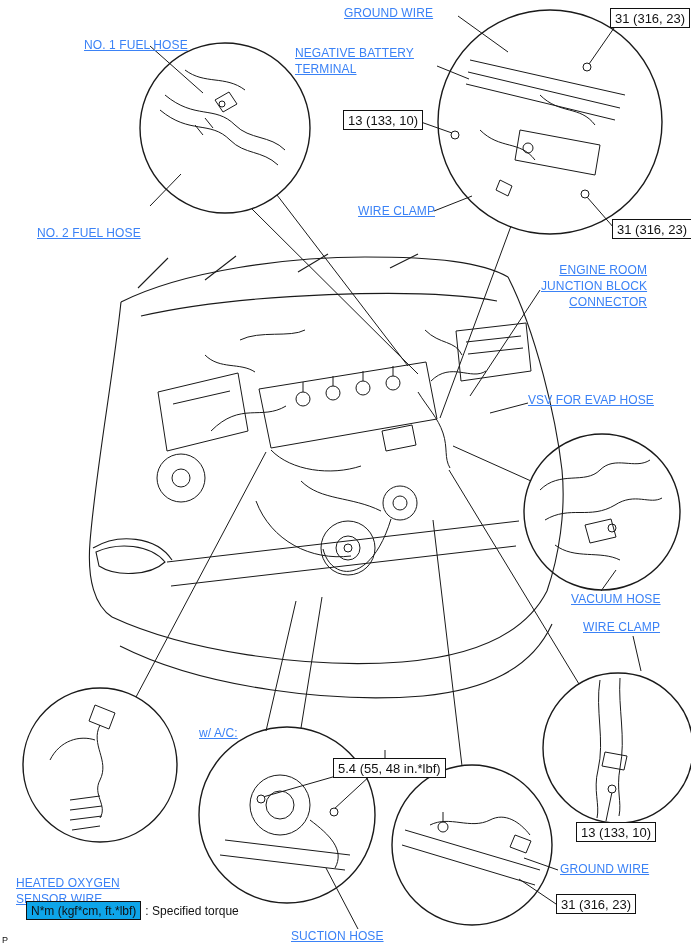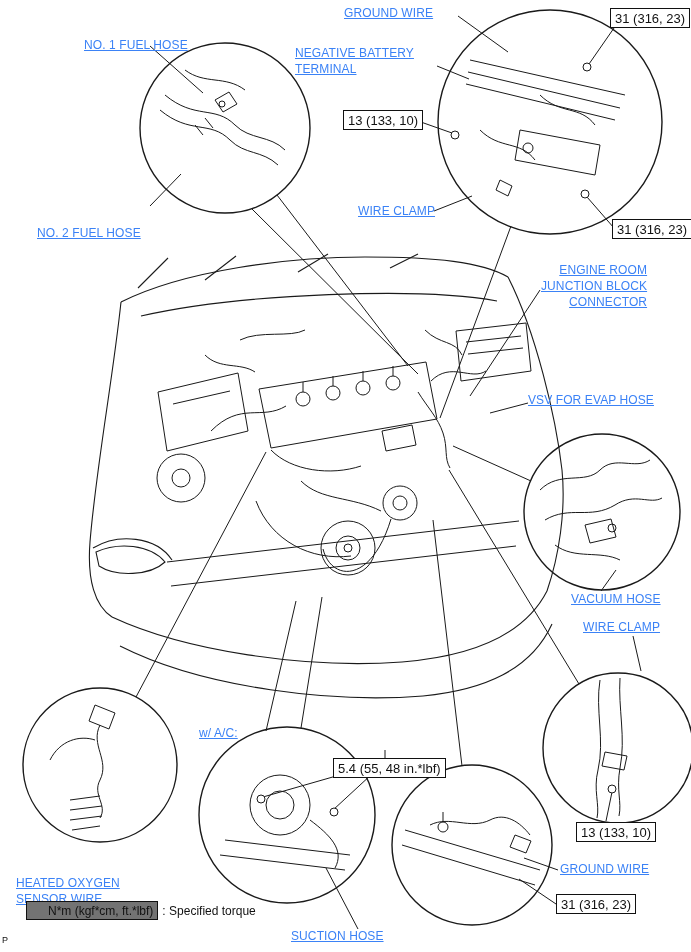--- a/index.html
+++ b/index.html
@@ -14,21 +14,21 @@
     white-space:pre-line; letter-spacing:0.1px;text-decoration:underline;
   }
   .tbox {
     position:absolute; font-size:13px; line-height:1; color:#111;
     border:1.3px solid #111; padding:3px 4px 2px 4px; background:#fff; white-space:nowrap;
   }
   .legend {
     position:absolute; left:26px; top:901px; font-size:12px;
     display:flex; align-items:center; gap:4px; white-space:nowrap;
   }
-  .legend .lbox { border:1.3px solid #111; padding:2px 4px 1px 21px; background:#737373; }
+  .legend .lbox { border:1.3px solid #111; padding:2px 4px 1px 4px; background:#0ea5e9; }
   .pmark { position:absolute; left:2px; top:935px; font-size:9px; }
 </style>
 </head>
 <body>
 
 <div class="page">
 
   <svg class="art" width="691" height="952" viewBox="0 0 691 952">
 
     <g fill="none" stroke="#1a1a1a" stroke-width="1.4">

